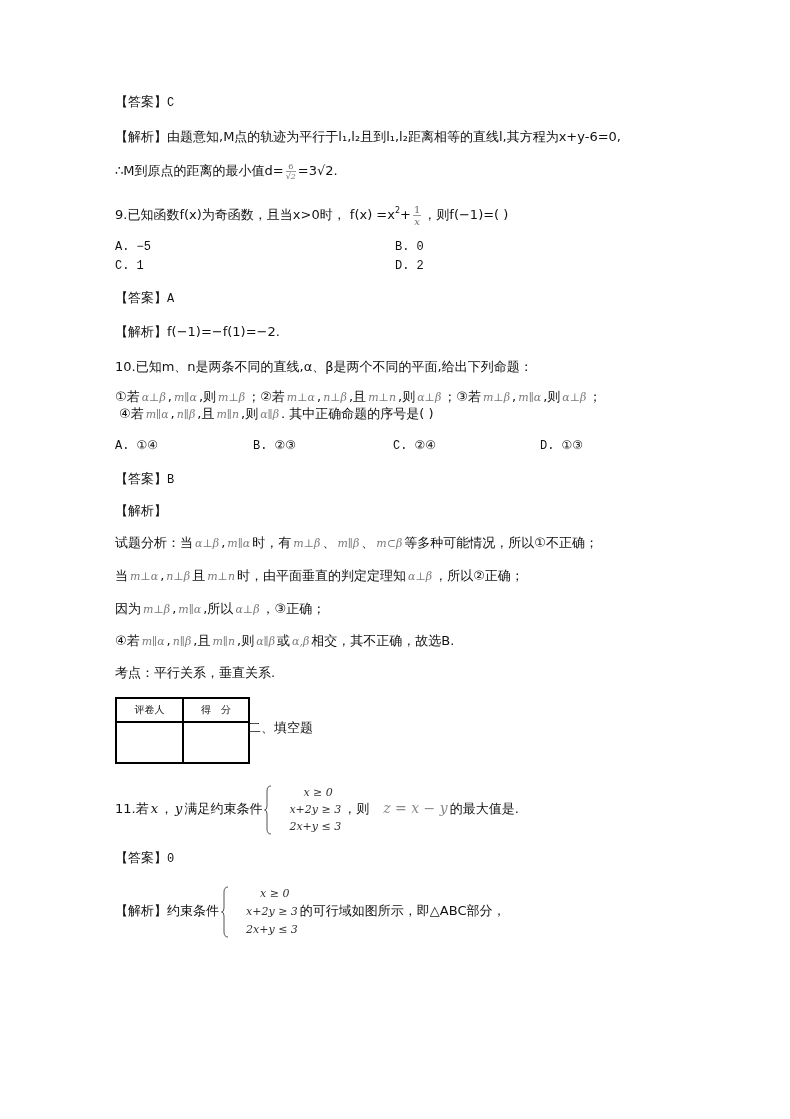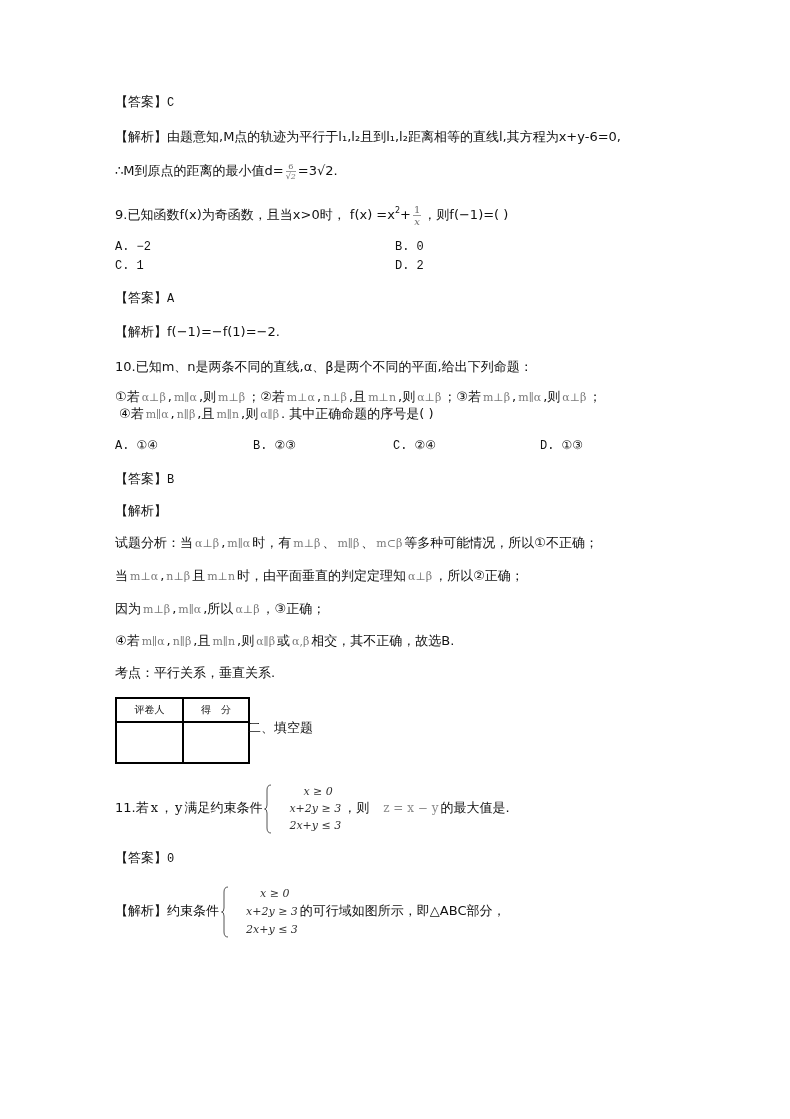--- a/index.html
+++ b/index.html
@@ -16,20 +16,21 @@
   .line {
     position: absolute;
     left: 115px;
     white-space: nowrap;
     line-height: 16px;
   }
   .lbl { font-weight: normal; }
   .mono { font-family: "Liberation Mono", "DejaVu Sans Mono", monospace; font-size: 12px; }
   .m {
     font-family: "DejaVu Serif", serif;
+    font-style: italic;
     color: #7a7a7a;
     font-size: 11px;
     padding: 0 2px;
   }
   .frac {
     display: inline-block;
     vertical-align: middle;
     text-align: center;
     font-family: "DejaVu Serif", serif;
     color: #6a6a6a;
@@ -81,21 +82,22 @@
     font-family: "DejaVu Serif", serif;
     font-style: italic;
     font-size: 11px;
     color: #333333;
     line-height: 16px;
     padding-left: 2px;
   }
   .sys .rows .r0 { padding-left: 14px; }
   .obj {
     font-family: "DejaVu Serif", serif;
-    font-size: 12px;
+    font-style: italic;
+    font-size: 14px;
     color: #8a8a8a;
     margin: 0 2px 0 14px;
   }
 </style>
 </head>
 <body>
 
 <div class="page">
 
   <div class="line" style="top:94px">
@@ -104,21 +106,21 @@
   <div class="line" style="top:129px">
     <span class="lbl">【解析】</span><span>由题意知,M点的轨迹为平行于l₁,l₂且到l₁,l₂距离相等的直线l,其方程为x+y-6=0,</span>
   </div>
   <div class="line" style="top:162px">
     <span>∴M到原点的距离的最小值d=</span><span class="frac"><span class="num">6</span><span class="den">√2</span></span><span>=3√2.</span>
   </div>
 
   <div class="line" style="top:203px">
     <span>9.已知函数f(x)为奇函数，且当x&gt;0时，  f(x) =x</span><sup class="exp">2</sup><span>+</span><span class="frac big"><span class="num">1</span><span class="den">x</span></span><span>，则f(−1)=(      )</span>
   </div>
-  <div class="opt mono" style="left:115px; top:239px">A. −2</div>
+  <div class="opt mono" style="left:115px; top:239px">A. −5</div>
   <div class="opt mono" style="left:395px; top:239px">B. 0</div>
   <div class="opt mono" style="left:115px; top:258px">C. 1</div>
   <div class="opt mono" style="left:395px; top:258px">D. 2</div>
 
   <div class="line" style="top:290px">
     <span class="lbl">【答案】</span><span class="mono">A</span>
   </div>
   <div class="line" style="top:324px">
     <span class="lbl">【解析】</span><span>f(−1)=−f(1)=−2.</span>
   </div>

